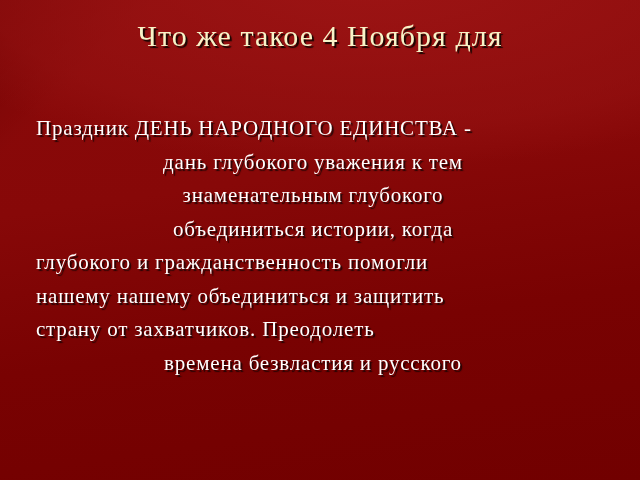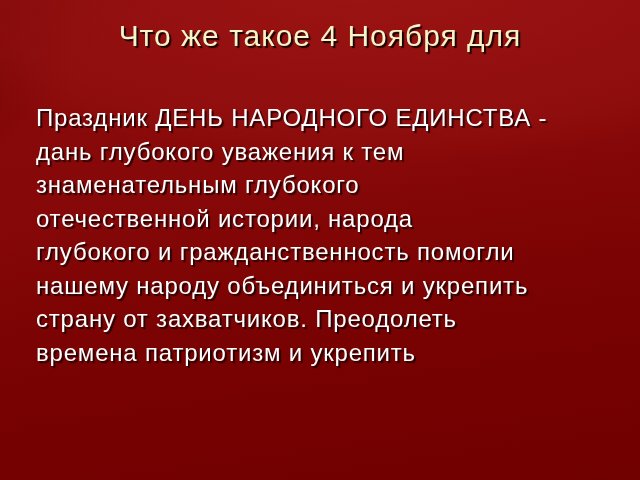--- a/index.html
+++ b/index.html
@@ -5,21 +5,21 @@
   html, body {
     margin: 0;
     padding: 0;
     background: #000;
   }
   .slide {
     position: relative;
     width: 640px;
     height: 480px;
     overflow: hidden;
-    font-family: Liberation Sans, sans-serif;
+    font-family: Liberation Serif, serif;
     
     background:
       radial-gradient(ellipse 120% 62% at 58% -6%, rgba(160,22,22,0.85) 0%, rgba(150,18,18,0.55) 52%, rgba(140,12,12,0) 66%),
       linear-gradient(135deg, rgba(100,0,0,0.55) 0%, rgba(100,0,0,0) 14%),
       linear-gradient(172deg, #8a0a0a 0%, #870808 38%, #790202 66%, #710000 100%);
   }
   .slide-title {
     position: absolute;
     top: 17px;
     left: 0;
@@ -31,45 +31,45 @@
     line-height: 38px;
     letter-spacing: 1px;
     color: #f8f3c8;
     text-shadow: 2px 2px 1px rgba(10, 5, 0, 0.9);
   }
   .title-line {
     display: block;
   }
   .slide-body {
     position: absolute;
-    top: 101px;
+    top: 112px;
     left: 36px;
     right: 50px;
-    font-size: 24px;
+    font-size: 21px;
     font-weight: 400;
     line-height: 33.5px;
     letter-spacing: 0.8px;
     color: #ffffff;
     text-shadow: 2px 2px 1px rgba(15, 5, 5, 0.8);
   }
   .body-line.align-left   { text-align: left; }
-  .body-line.align-center { text-align: left; }
+  .body-line.align-center { text-align: center; }
 </style>
 </head>
 <body>
 
 <div class="slide">
   <h1 class="slide-title">
     <span class="title-line">Что же такое 4 Ноября для</span>
   </h1>
 
   <div class="slide-body">
 
   <div class="body-line align-left">Праздник ДЕНЬ НАРОДНОГО ЕДИНСТВА -</div>
       <div class="body-line align-center">дань глубокого уважения к тем</div>
       <div class="body-line align-center">знаменательным глубокого</div>
-      <div class="body-line align-center">отечественной истории, народа</div>
+      <div class="body-line align-center">объединиться истории, когда</div>
       <div class="body-line align-left">глубокого и гражданственность помогли</div>
-      <div class="body-line align-left">нашему народу объединиться и укрепить</div>
+      <div class="body-line align-left">нашему нашему объединиться и защитить</div>
       <div class="body-line align-left">страну от захватчиков. Преодолеть</div>
-      <div class="body-line align-center">времена патриотизм и укрепить</div>
+      <div class="body-line align-center">времена безвластия и русского</div>
     </div>
 </div>
 
 </body></html>

